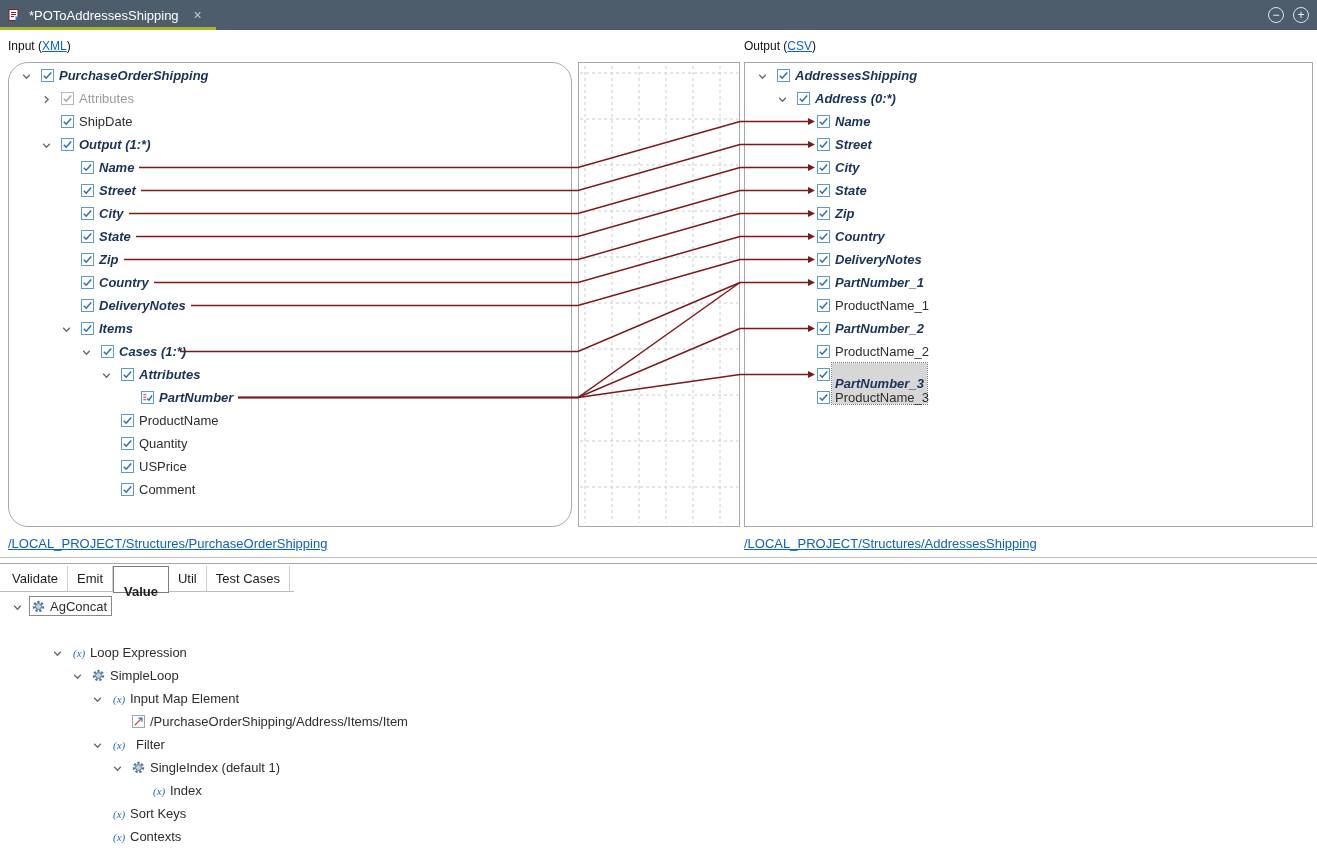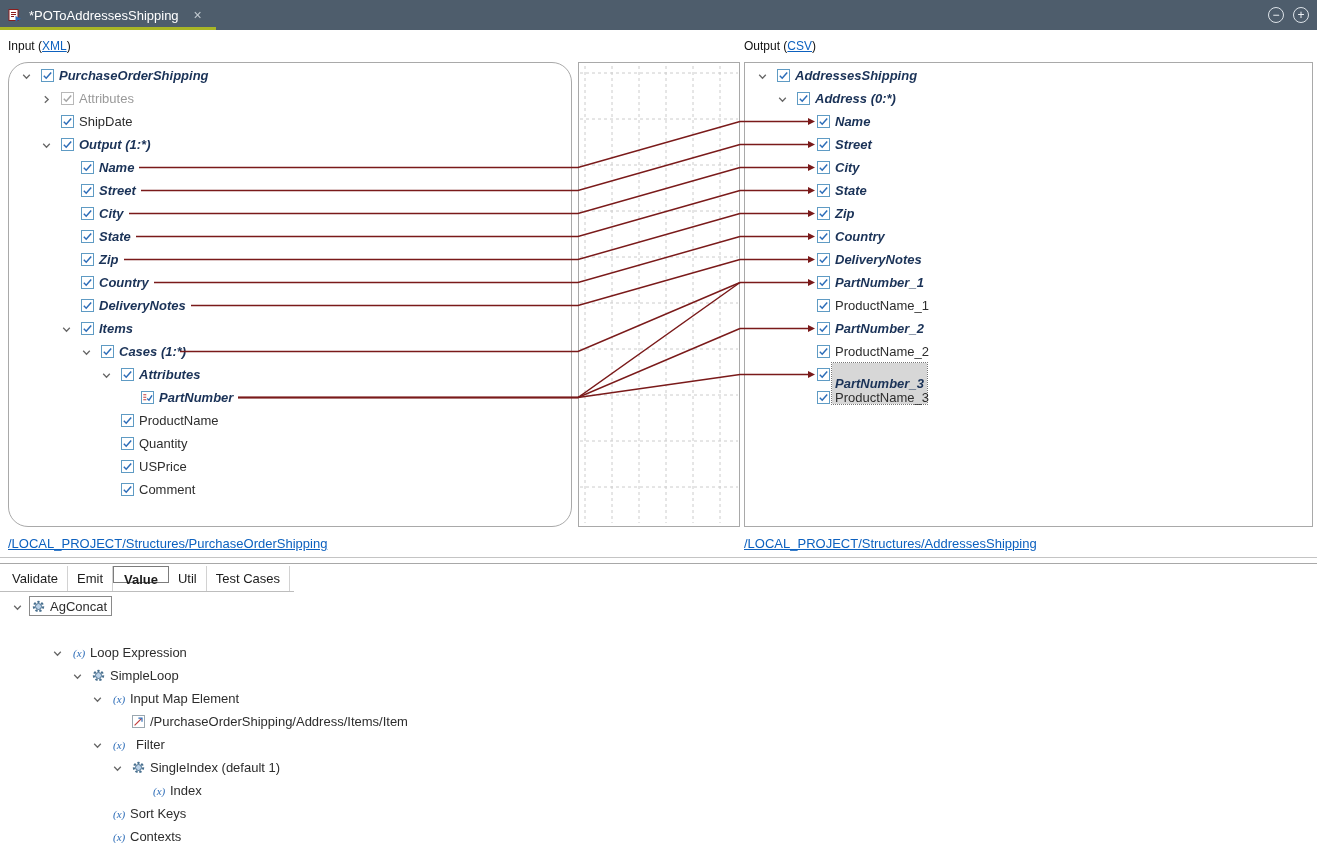--- a/index.html
+++ b/index.html
@@ -43,22 +43,22 @@
   
   .split-line { position:absolute; left:0; right:0; height:1px; }
   .split-line.l1 { top:557px; background:#c4c4c4; }
   .split-line.l2 { top:563px; background:#a8a8a8; }
 
   
   .btabs { position:absolute; top:566px; left:3px; display:flex; align-items:flex-start;
            font-size:13px; z-index:2; }
   .btab { padding:5px 9px 4px; height:25px; color:#1c1c1c; border-right:1px solid #d2d2d2;
           cursor:pointer; white-space:nowrap; }
-  .btab.active { border:1px solid #7c7c7c; background:#fff; font-weight:bold; height:17px;
-                 padding:5px 10px 6px; z-index:3; }
+  .btab.active { border:1px solid #7c7c7c; background:#fff; font-weight:bold; height:27px;
+                 padding:17px 10px 6px; z-index:3; }
   .btabs-baseline { position:absolute; top:591px; left:0; height:1px; background:#bdbdbd; z-index:1; }
 
   #bottom-tree { position:absolute; top:594px; left:0; right:0; height:260px; }
 
   
   #wires { position:absolute; left:0; top:0; z-index:6; pointer-events:none; }
 </style>
 </head>
 <body>
 

